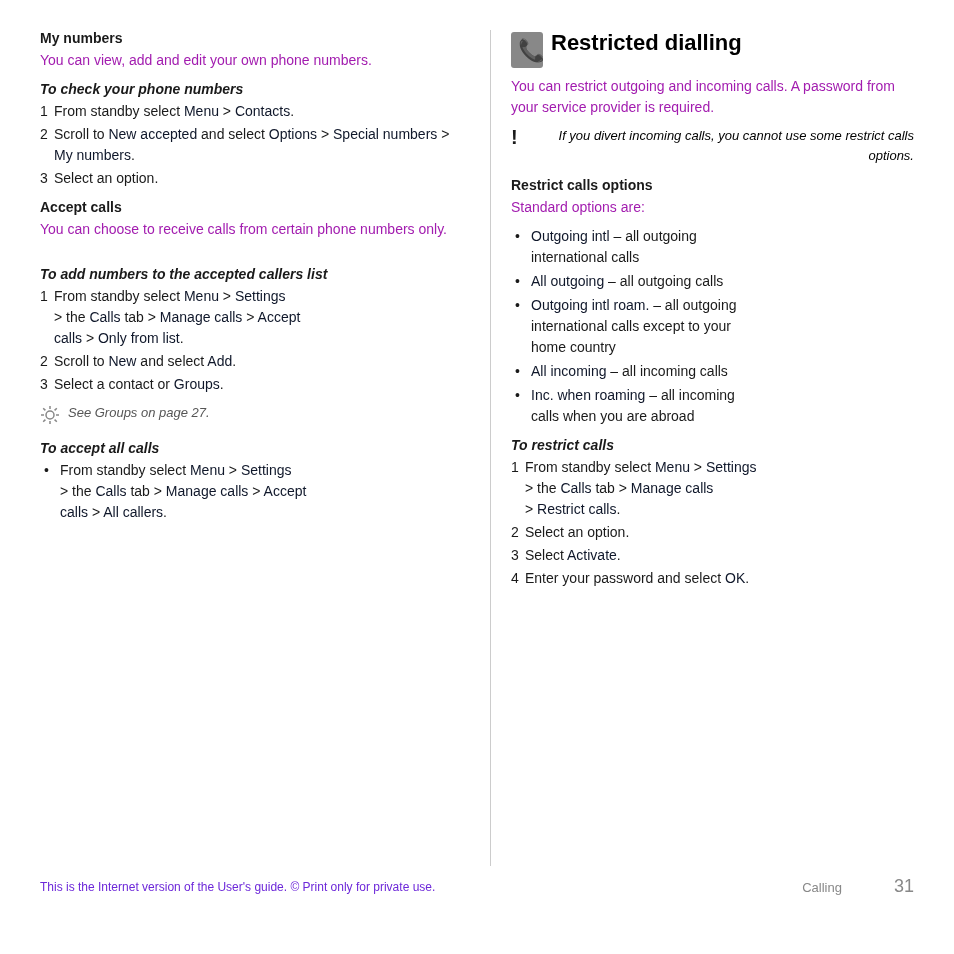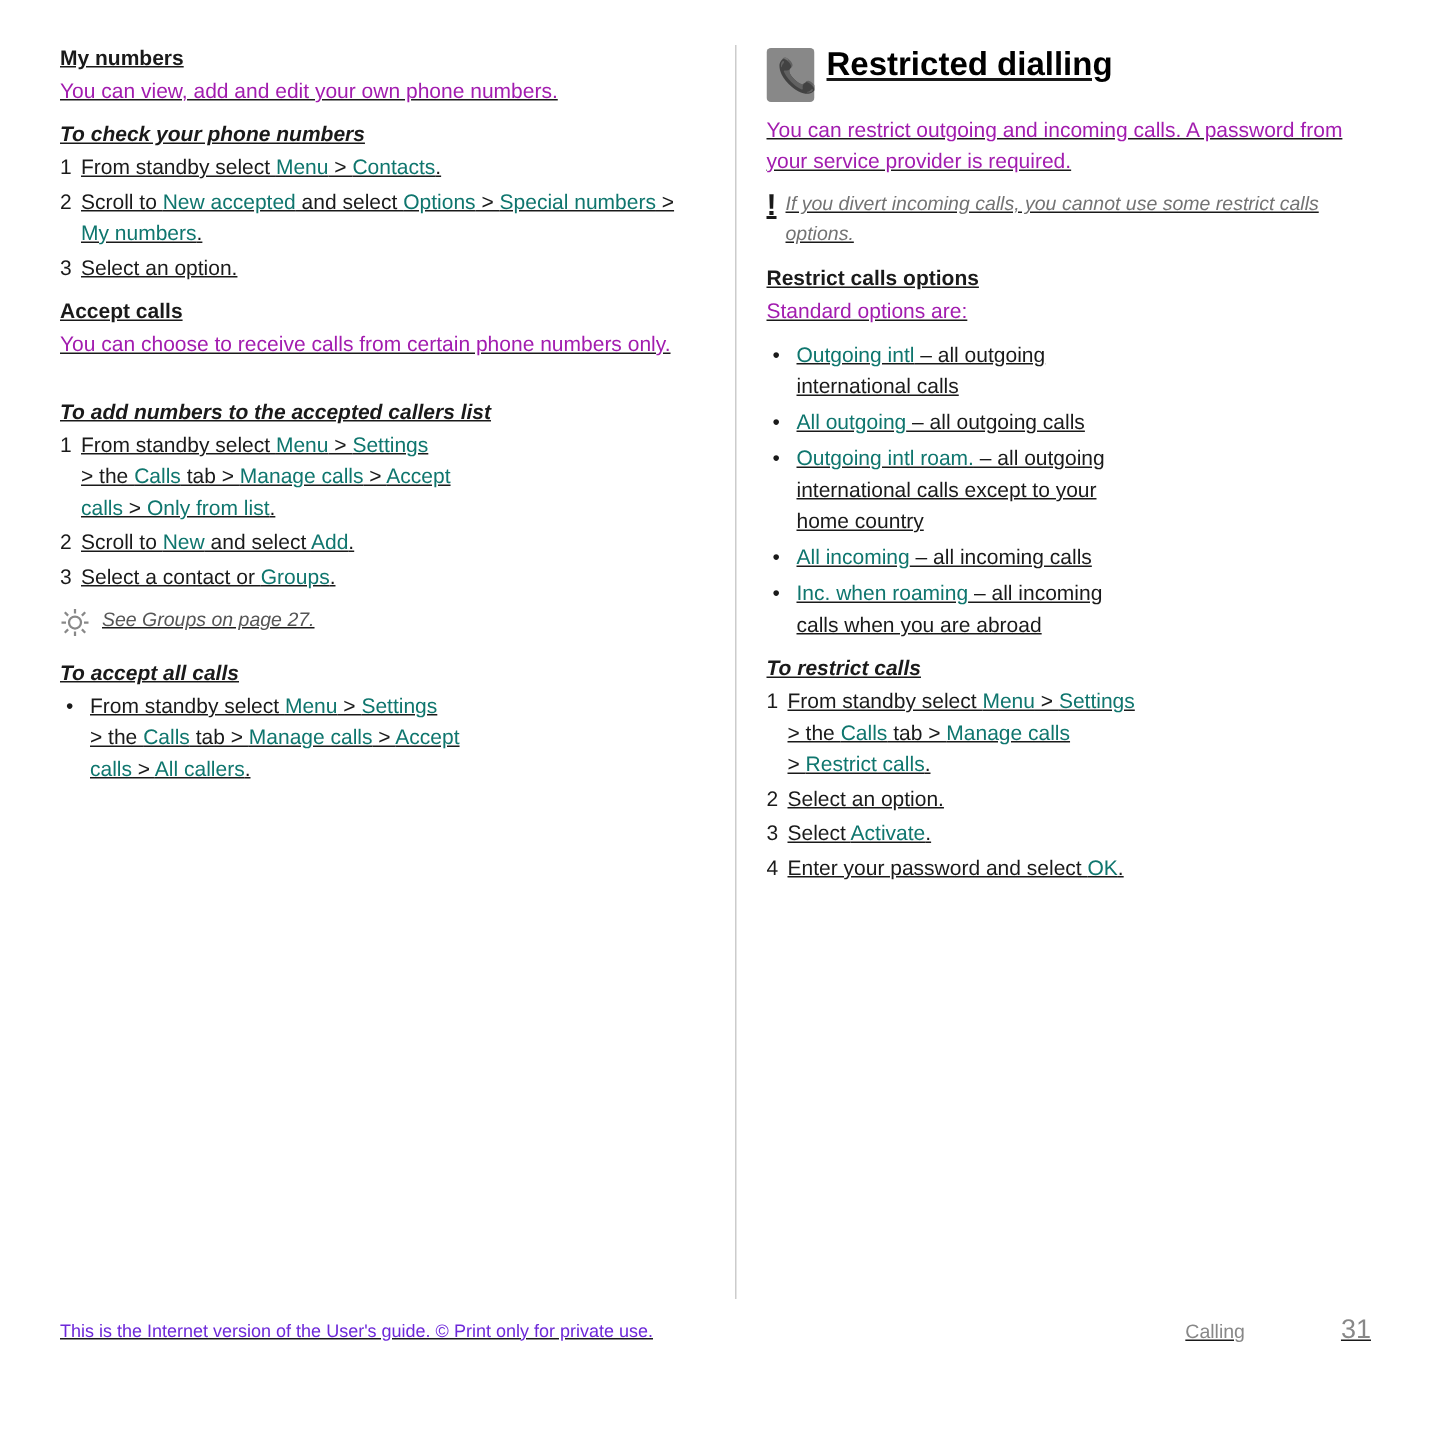--- a/index.html
+++ b/index.html
@@ -11,21 +11,20 @@
       font-size: 14px;
       color: #1a1a1a;
       overflow: hidden;
     }
     .page {
       width: 954px;
       height: 917px;
       padding: 30px 40px 20px 40px;
       display: flex;
       flex-direction: column;
-      text-decoration: underline;
     }
     .left-column {
       width: 440px;
       padding-right: 30px;
     }
     .right-column {
       flex: 1;
       padding-left: 10px;
       border-left: none;
     }
@@ -42,21 +41,21 @@
       color: #1a1a1a;
       margin-bottom: 4px;
       margin-top: 26px;
     }
     .body-text {
       font-size: 14px;
       color: #a21caf;
       line-height: 1.5;
       margin-bottom: 8px;
     }
-    .red { color: #0f766e; }
+    .red { color: #0f172a; }
     .numbered-list {
       list-style: none;
       margin-bottom: 8px;
     }
     .numbered-list li {
       font-size: 14px;
       color: #1a1a1a;
       line-height: 1.5;
       padding-left: 14px;
       position: relative;
@@ -99,22 +98,23 @@
       font-size: 20px;
       color: #1a1a1a;
       margin-right: 6px;
       margin-top: 0px;
       flex-shrink: 0;
       font-weight: bold;
     }
     .note-text {
       font-style: italic;
       font-size: 13px;
-      color: #737373;
-      line-height: 1.5;
+      color: #000000;
+      line-height: 1.5;
+      text-align: right;
     }
     
     .bullet-list {
       list-style: none;
       margin-bottom: 10px;
       margin-left: 4px;
     }
     .bullet-list li {
       font-size: 14px;
       color: #1a1a1a;
@@ -156,21 +156,21 @@
       justify-content: space-between;
       align-items: center;
     }
     .footer-left {
       font-size: 12px;
       color: #6d28d9;
     }
     .footer-right {
       display: flex;
       align-items: baseline;
-      gap: 16px;
+      gap: 4px;
       justify-content: center;
     }
     .footer-section {
       font-size: 13px;
       color: #888;
     }
     .footer-page {
       font-size: 18px;
       color: #888;
       font-weight: normal;

